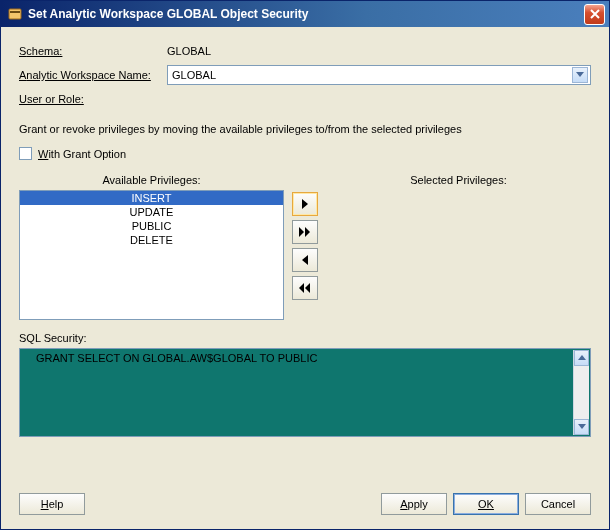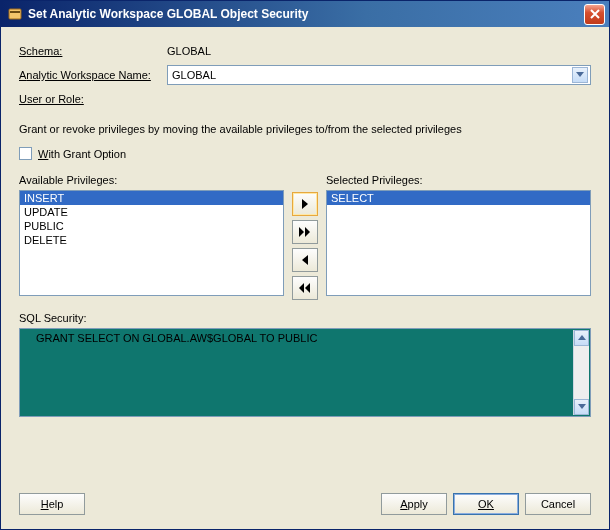--- a/index.html
+++ b/index.html
@@ -79,26 +79,26 @@
   .instr { margin:10px 0 12px 0; }
   .chk-row { display:flex;align-items:flex-end;margin-bottom:14px; }
   .chk {
     width:13px;height:13px;border:1px solid #7f9db9;background:#fff;margin-right:6px;
   }
   .lists-area{
     display:flex;
     gap:6px;
     margin-bottom:12px;
   }
-  .list-col { flex:1; display:flex;flex-direction:column; }
+  .list-col { flex:1; display:flex;flex-direction:column;text-align:center; }
   .list-label{ margin-bottom:4px; }
   .listbox{
     border:1px solid #7f9db9;
     background:#fff;
-    height:106px;
+    height:130px;
     overflow:auto;
   }
   .listbox .item{
     padding:1px 4px;
     cursor:default;
   }
   .listbox .item.sel{
     background:#316ac5;color:#fff;
   }
   .shuttle-btns{
@@ -239,23 +239,20 @@
         </div>
         <div class="shuttle-btn">
           <svg width="14" height="12" viewBox="0 0 14 12">
               <path d="M6 1 L1 6 L6 11 Z" fill="#000"></path>
               <path d="M12 1 L7 6 L12 11 Z" fill="#000"></path>
             </svg>
         </div>
       </div>
       <div class="list-col">
         <div class="list-label">Selected Privileges:</div>
-        <div class="listbox" id="selected-list">
-            <div class="item sel">SELECT</div>
-          </div>
       </div>
     </div>
 
     <div class="sql-label">SQL Security:</div>
     <div class="sql-box-wrap">
       <div class="sql-box">
         <span>GRANT SELECT ON GLOBAL.AW$GLOBAL TO PUBLIC</span>
         <div class="vscroll">
           <div class="vbtn">
               <svg width="8" height="6" viewBox="0 0 8 6">

